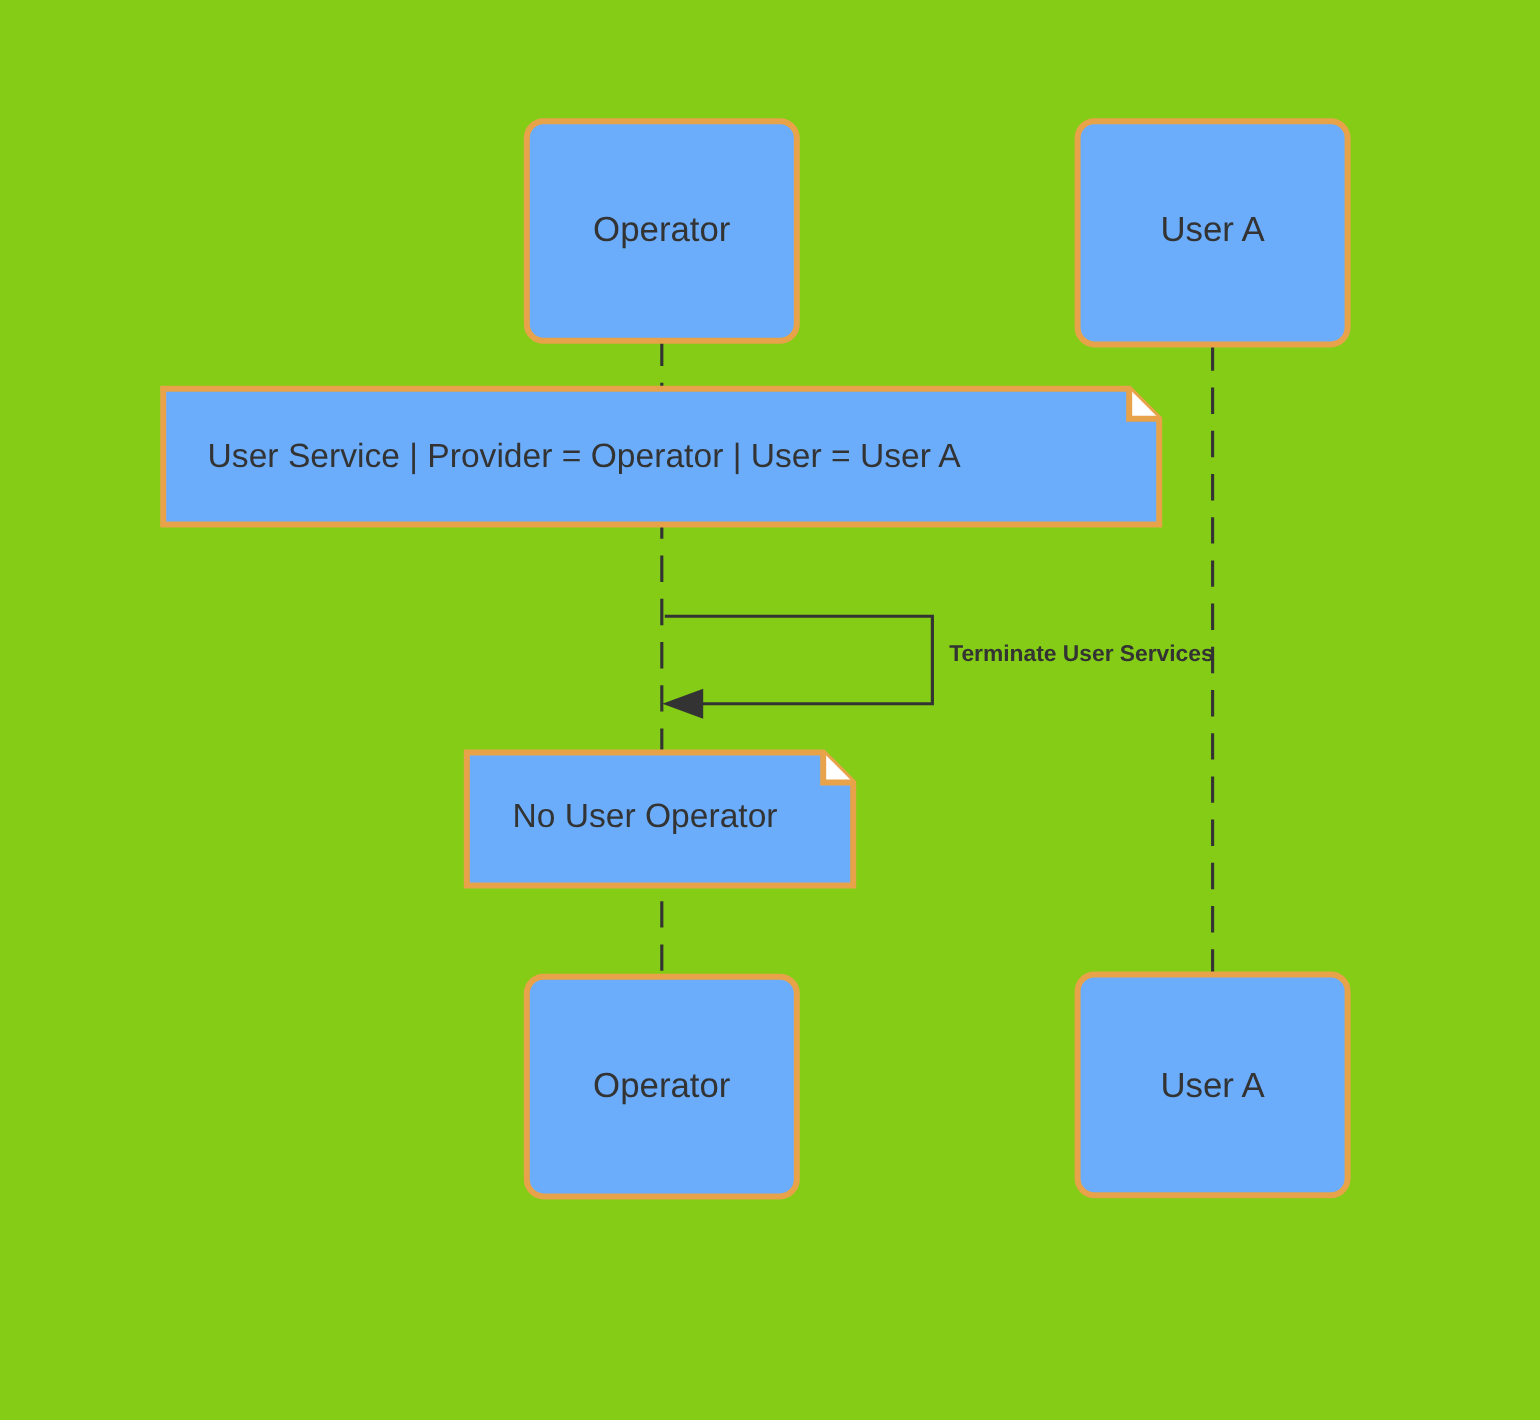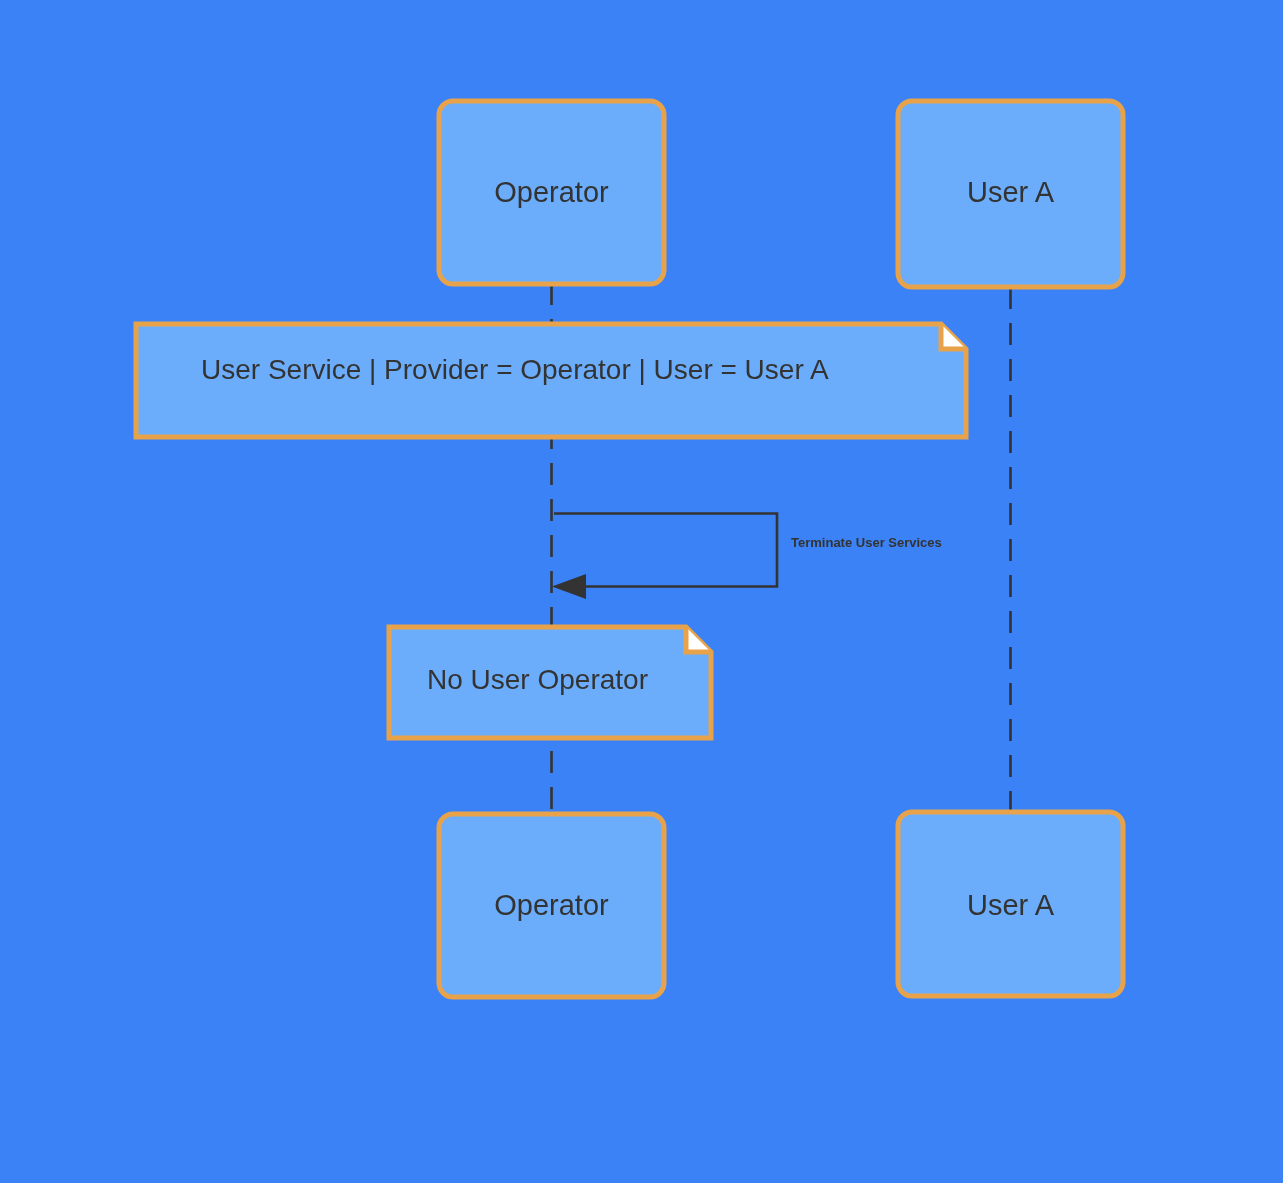--- a/index.html
+++ b/index.html
@@ -7,21 +7,21 @@
     padding: 0;
     background: #ffffff;
   }
   body {
     font-family: "Liberation Sans", sans-serif;
   }
   #canvas {
     position: relative;
     width: 1283px;
     height: 1183px;
-    background: #3b82f6;
+    background: #84cc16;
     overflow: hidden;
   }
   #svg-layer {
     position: absolute;
     left: 0;
     top: 0;
     width: 1283px;
     height: 1183px;
   }
   .node-label,
@@ -35,21 +35,21 @@
   .node-label {
     font-size: 29px;
     text-align: center;
     line-height: 1;
   }
   .note-label {
     font-size: 28px;
     line-height: 1;
   }
   .msg-label {
-    font-size: 13px;
+    font-size: 19px;
     font-weight: bold;
     line-height: 1;
   }
 </style>
 </head>
 <body>
 
 <div id="canvas">
 
   <svg id="svg-layer" viewBox="0 0 1283 1183">
@@ -70,21 +70,21 @@
     <path d="M 686 627 L 686 652 L 711 652" fill="#ffffff" stroke="#e8a34a" stroke-width="5" stroke-linejoin="miter"></path>
 
     <rect x="439" y="814" width="225" height="183" rx="14" ry="14" fill="#6badfb" stroke="#e8a34a" stroke-width="5"></rect>
     <rect x="898" y="812" width="225" height="184" rx="14" ry="14" fill="#6badfb" stroke="#e8a34a" stroke-width="5"></rect>
   </svg>
 
   <div class="node-label" style="left:439px; top:178px; width:225px;">Operator</div>
 
   <div class="node-label" style="left:898px; top:178px; width:225px;">User A</div>
 
-  <div class="note-label" style="left:173px; top:356px;margin-left:28px;">User Service | Provider = Operator | User = User A</div>
+  <div class="note-label" style="left:173px; top:366px;">User Service | Provider = Operator | User = User A</div>
 
   <div class="msg-label" style="left:791px; top:536px;">Terminate User Services</div>
 
   <div class="note-label" style="left:427px; top:666px;">No User Operator</div>
 
   <div class="node-label" style="left:439px; top:891px; width:225px;">Operator</div>
 
   <div class="node-label" style="left:898px; top:891px; width:225px;">User A</div>
 
 </div>

